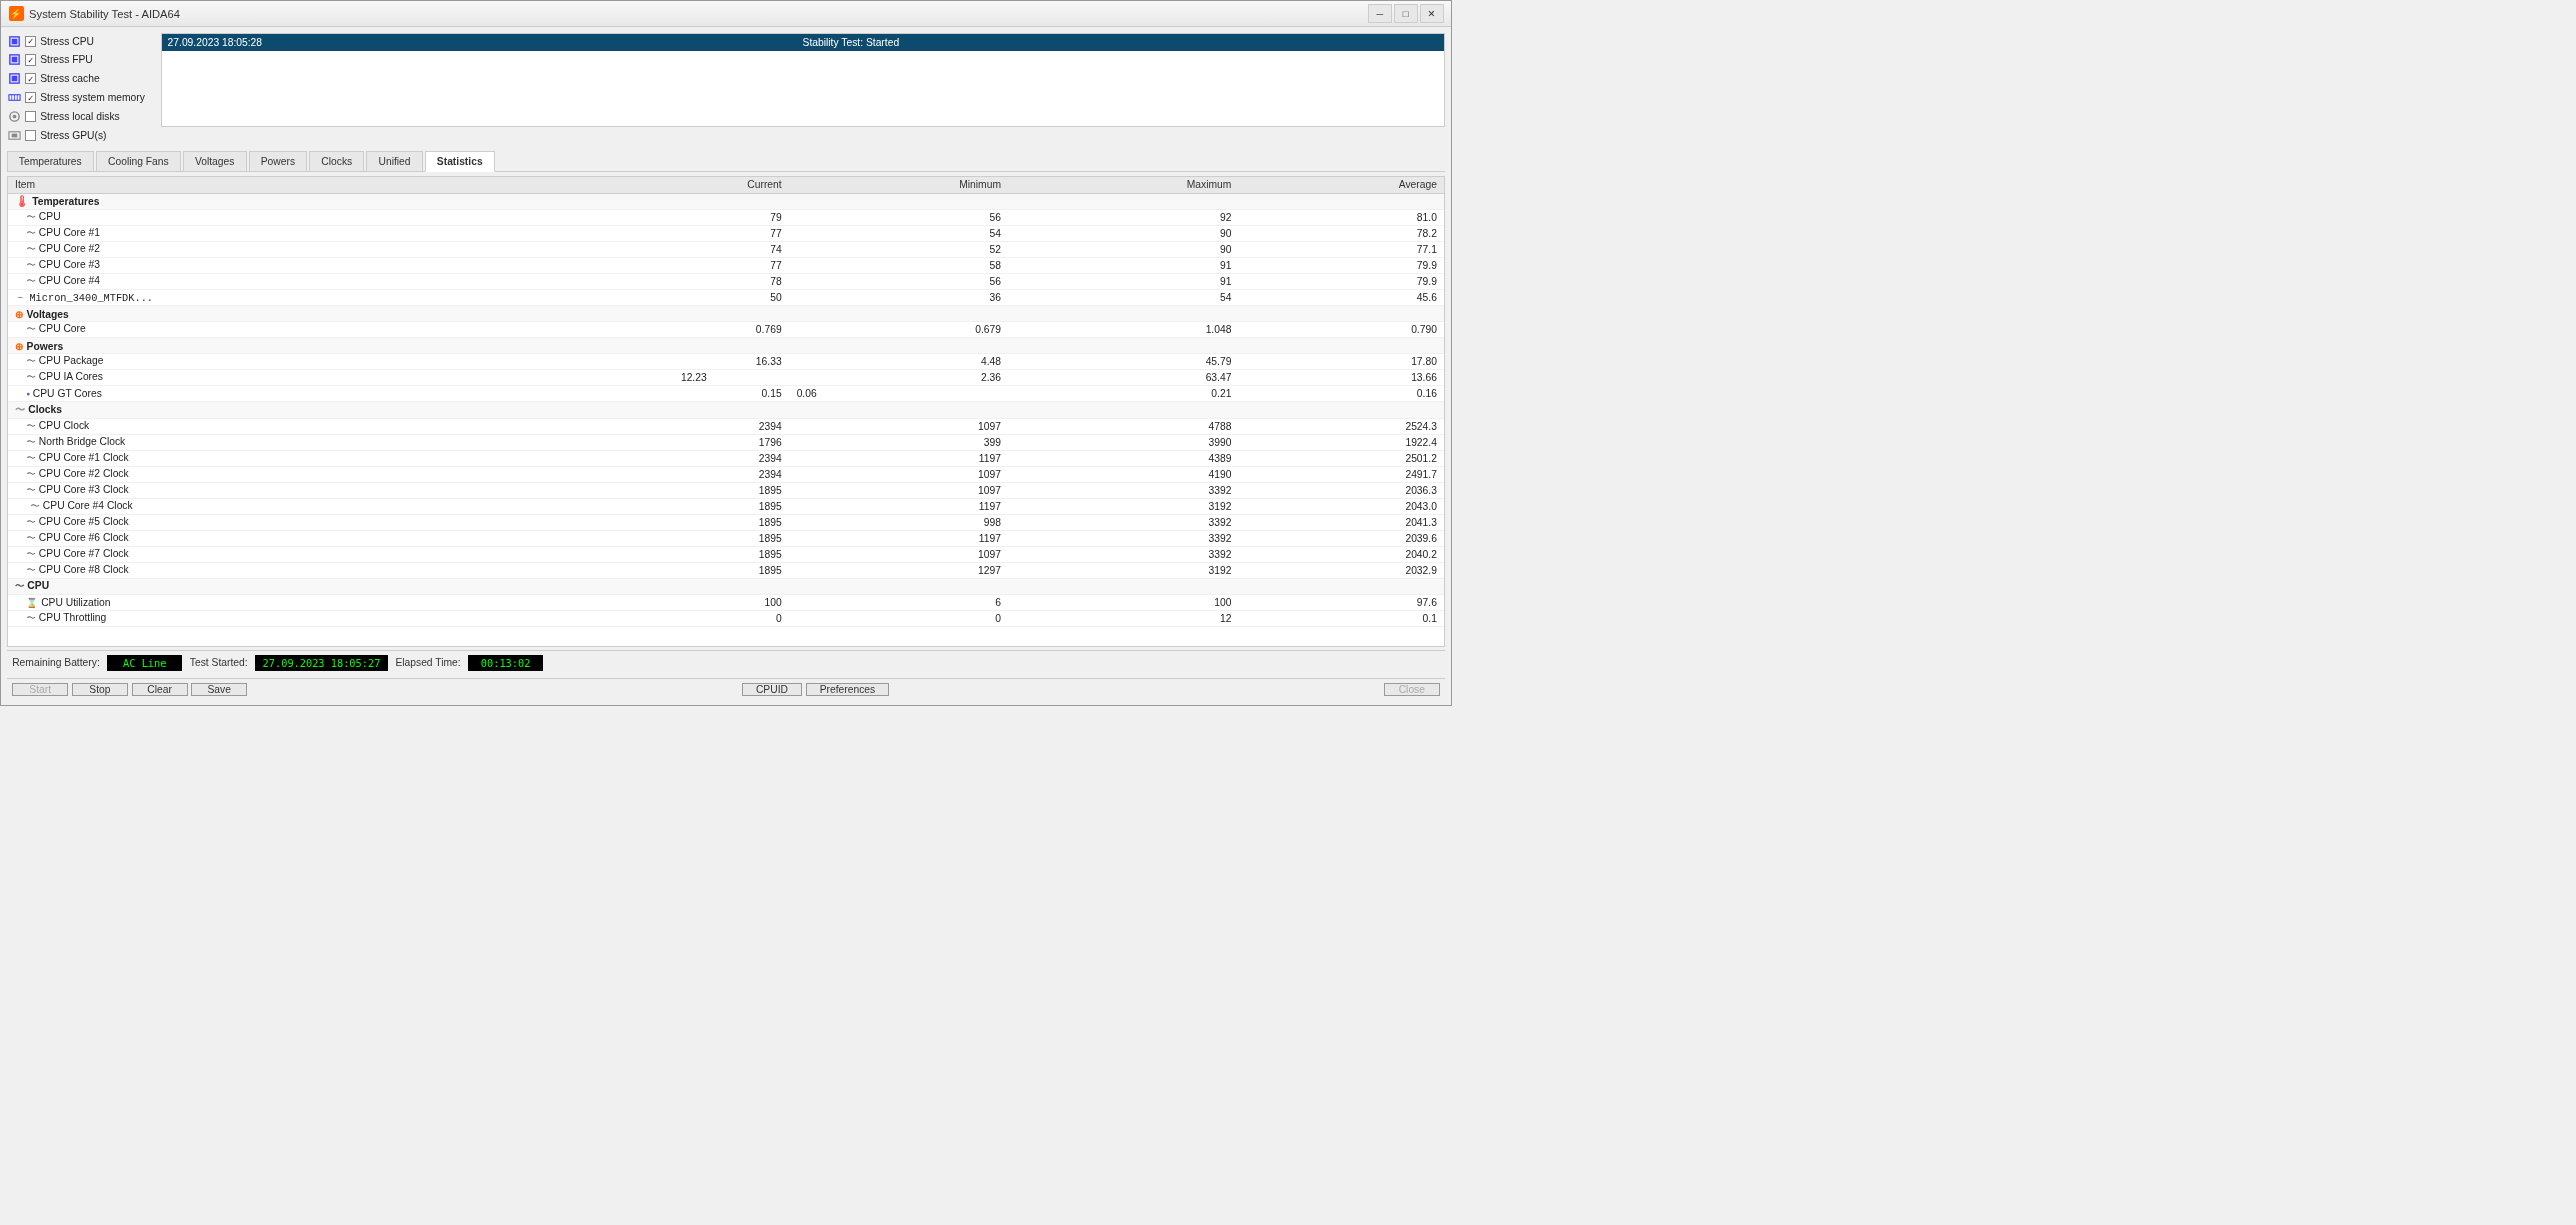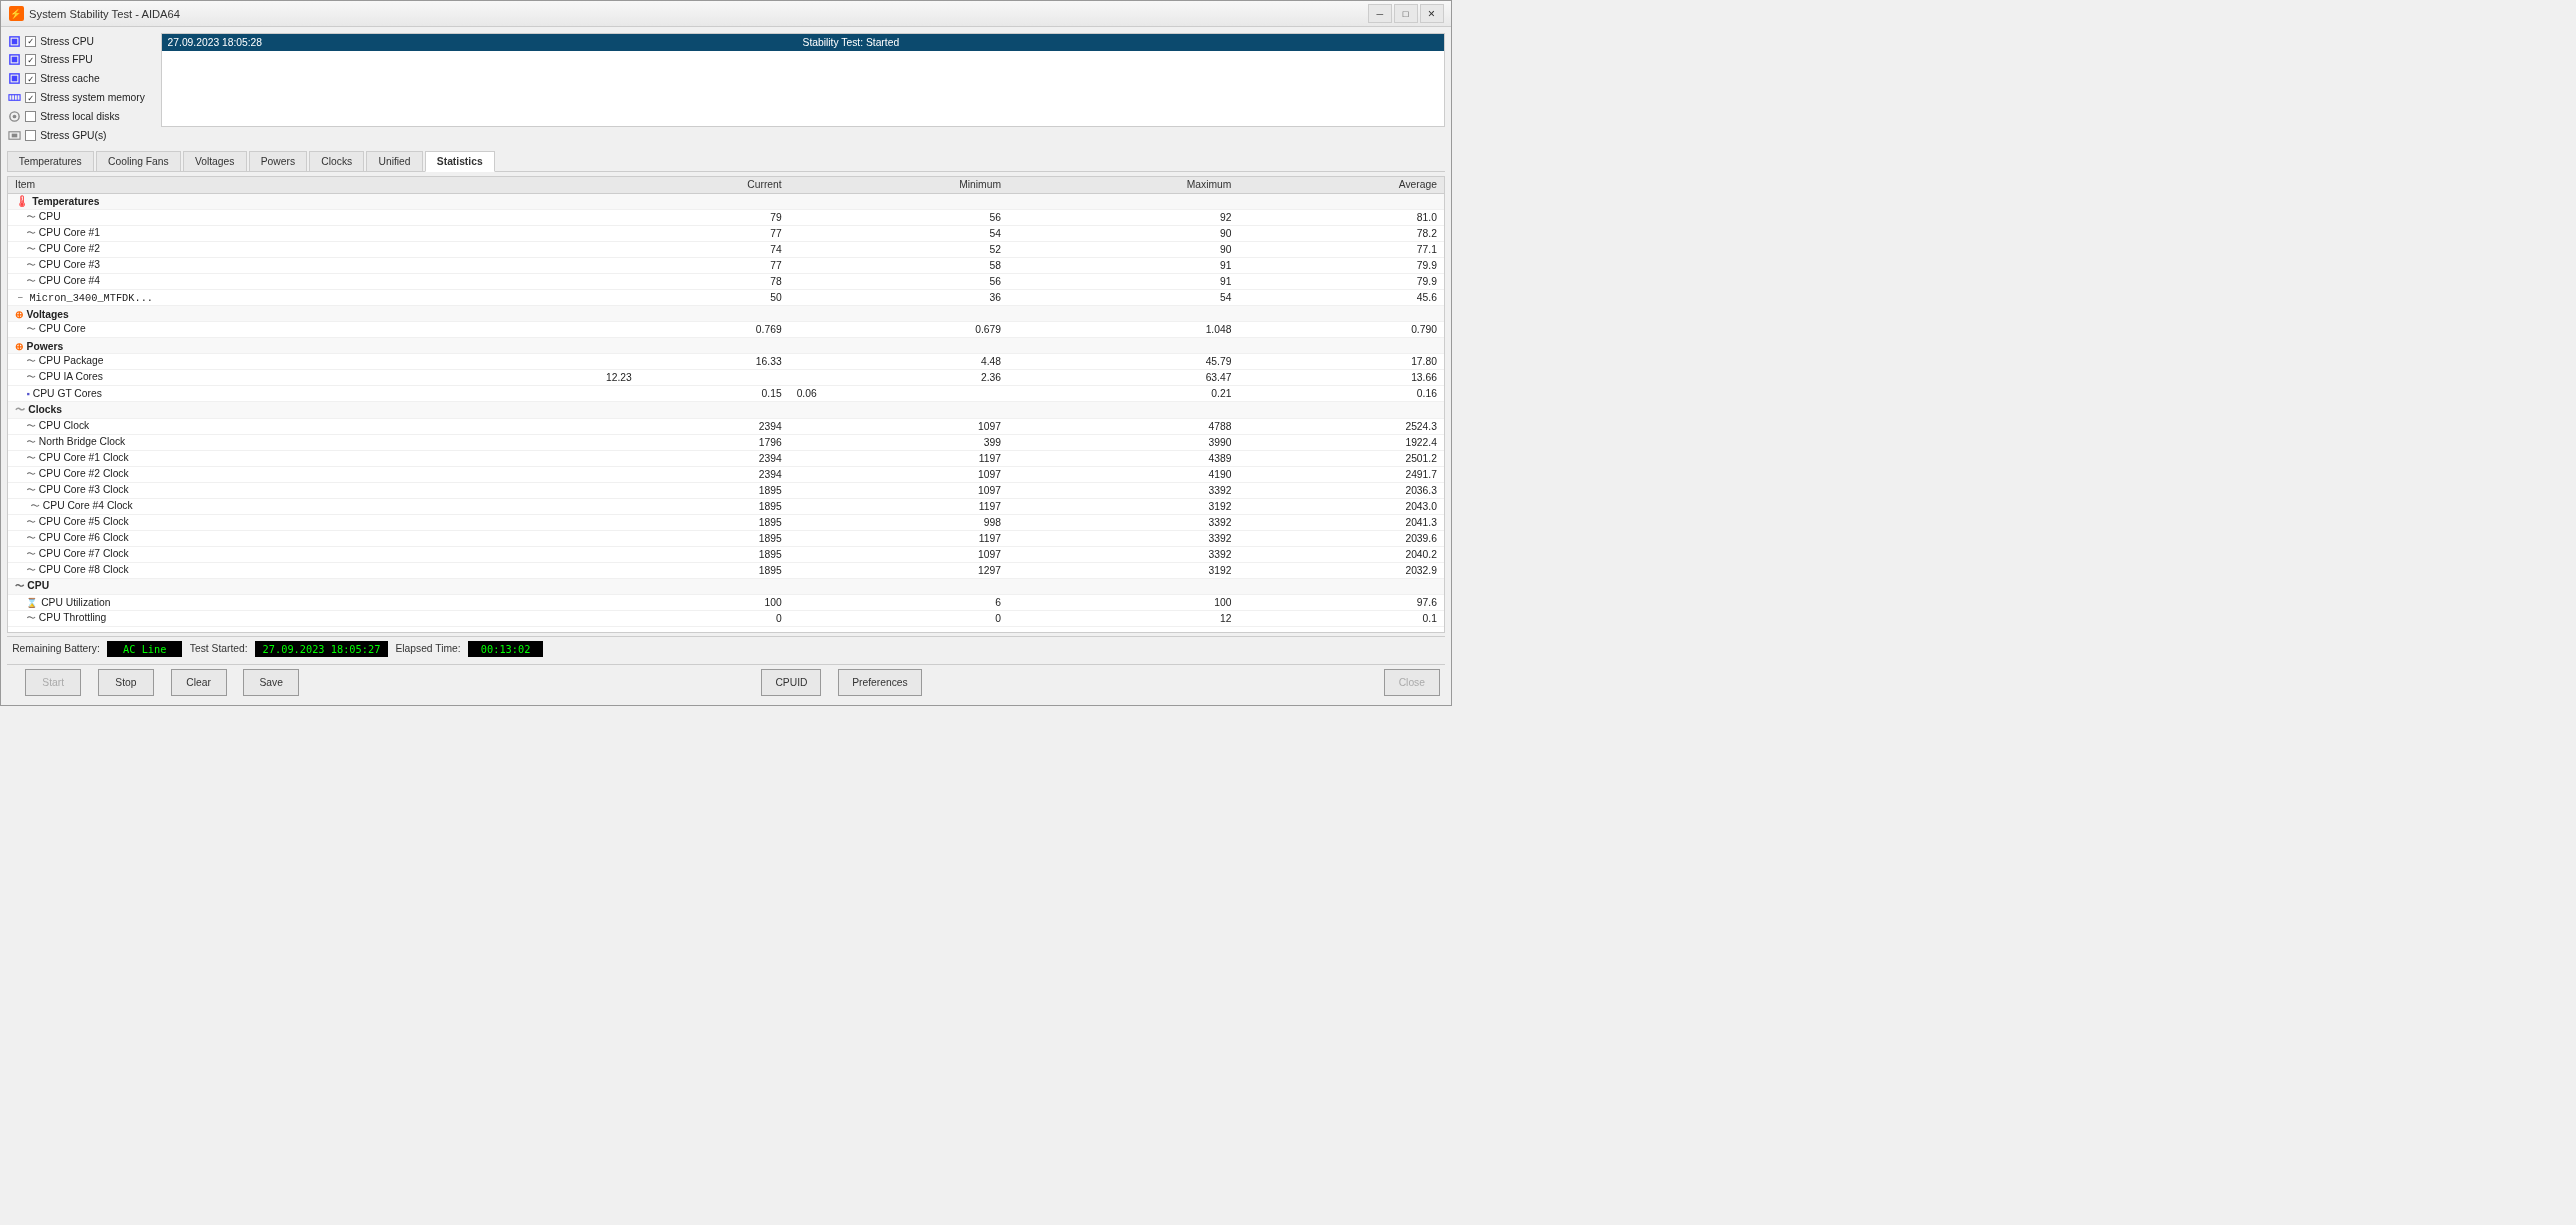--- a/index.html
+++ b/index.html
@@ -235,29 +235,28 @@
     .action-bar {
       display: flex;
       align-items: center;
       padding: 3.7px 5.6px;
       border-top: 0.9px solid #ccc;
       background: #f0f0f0;
       flex-shrink: 0;
       gap: 3.7px;
     }
     .action-btn {
-      padding: 7px 13px;
+      padding: 0 13px;
       font-size: 10.3px;
       background: #e8e8e8;
       border: 0.9px solid #999;
       cursor: pointer;
       color: #333;
       min-width: 56px;
       text-align: center;
-      margin-left: 13px;
     }
     .action-btn:disabled { color: #aaa; cursor: default; }
     .spacer { flex: 1; }
   </style>
 </head>
 <body>
 
 <div class="window">
 
   <div class="title-bar">
@@ -433,21 +432,21 @@
             </tr>
             <tr>
               <td style="padding-left: 19px;"><span style="color:#666;font-size:9.4px;">〜</span> CPU Package</td>
               <td style="text-align: right;">16.33</td>
               <td style="text-align: right;">4.48</td>
               <td style="text-align: right;">45.79</td>
               <td style="text-align: right;">17.80</td>
             </tr>
             <tr>
               <td style="padding-left: 19px;"><span style="color:#666;font-size:9.4px;">〜</span> CPU IA Cores</td>
-              <td style="text-align: left; margin-top: 36px;">12.23</td>
+              <td style="text-align: center; margin-top: 36px;">12.23</td>
               <td style="text-align: right;">2.36</td>
               <td style="text-align: right;">63.47</td>
               <td style="text-align: right;">13.66</td>
             </tr>
             <tr>
               <td style="padding-left: 19px;"><span style="color:#5555cc;font-size:9.4px;">▪</span> CPU GT Cores</td>
               <td style="text-align: right;">0.15</td>
               <td style="text-align: left;">0.06</td>
               <td style="text-align: right;">0.21</td>
               <td style="text-align: right;">0.16</td>

